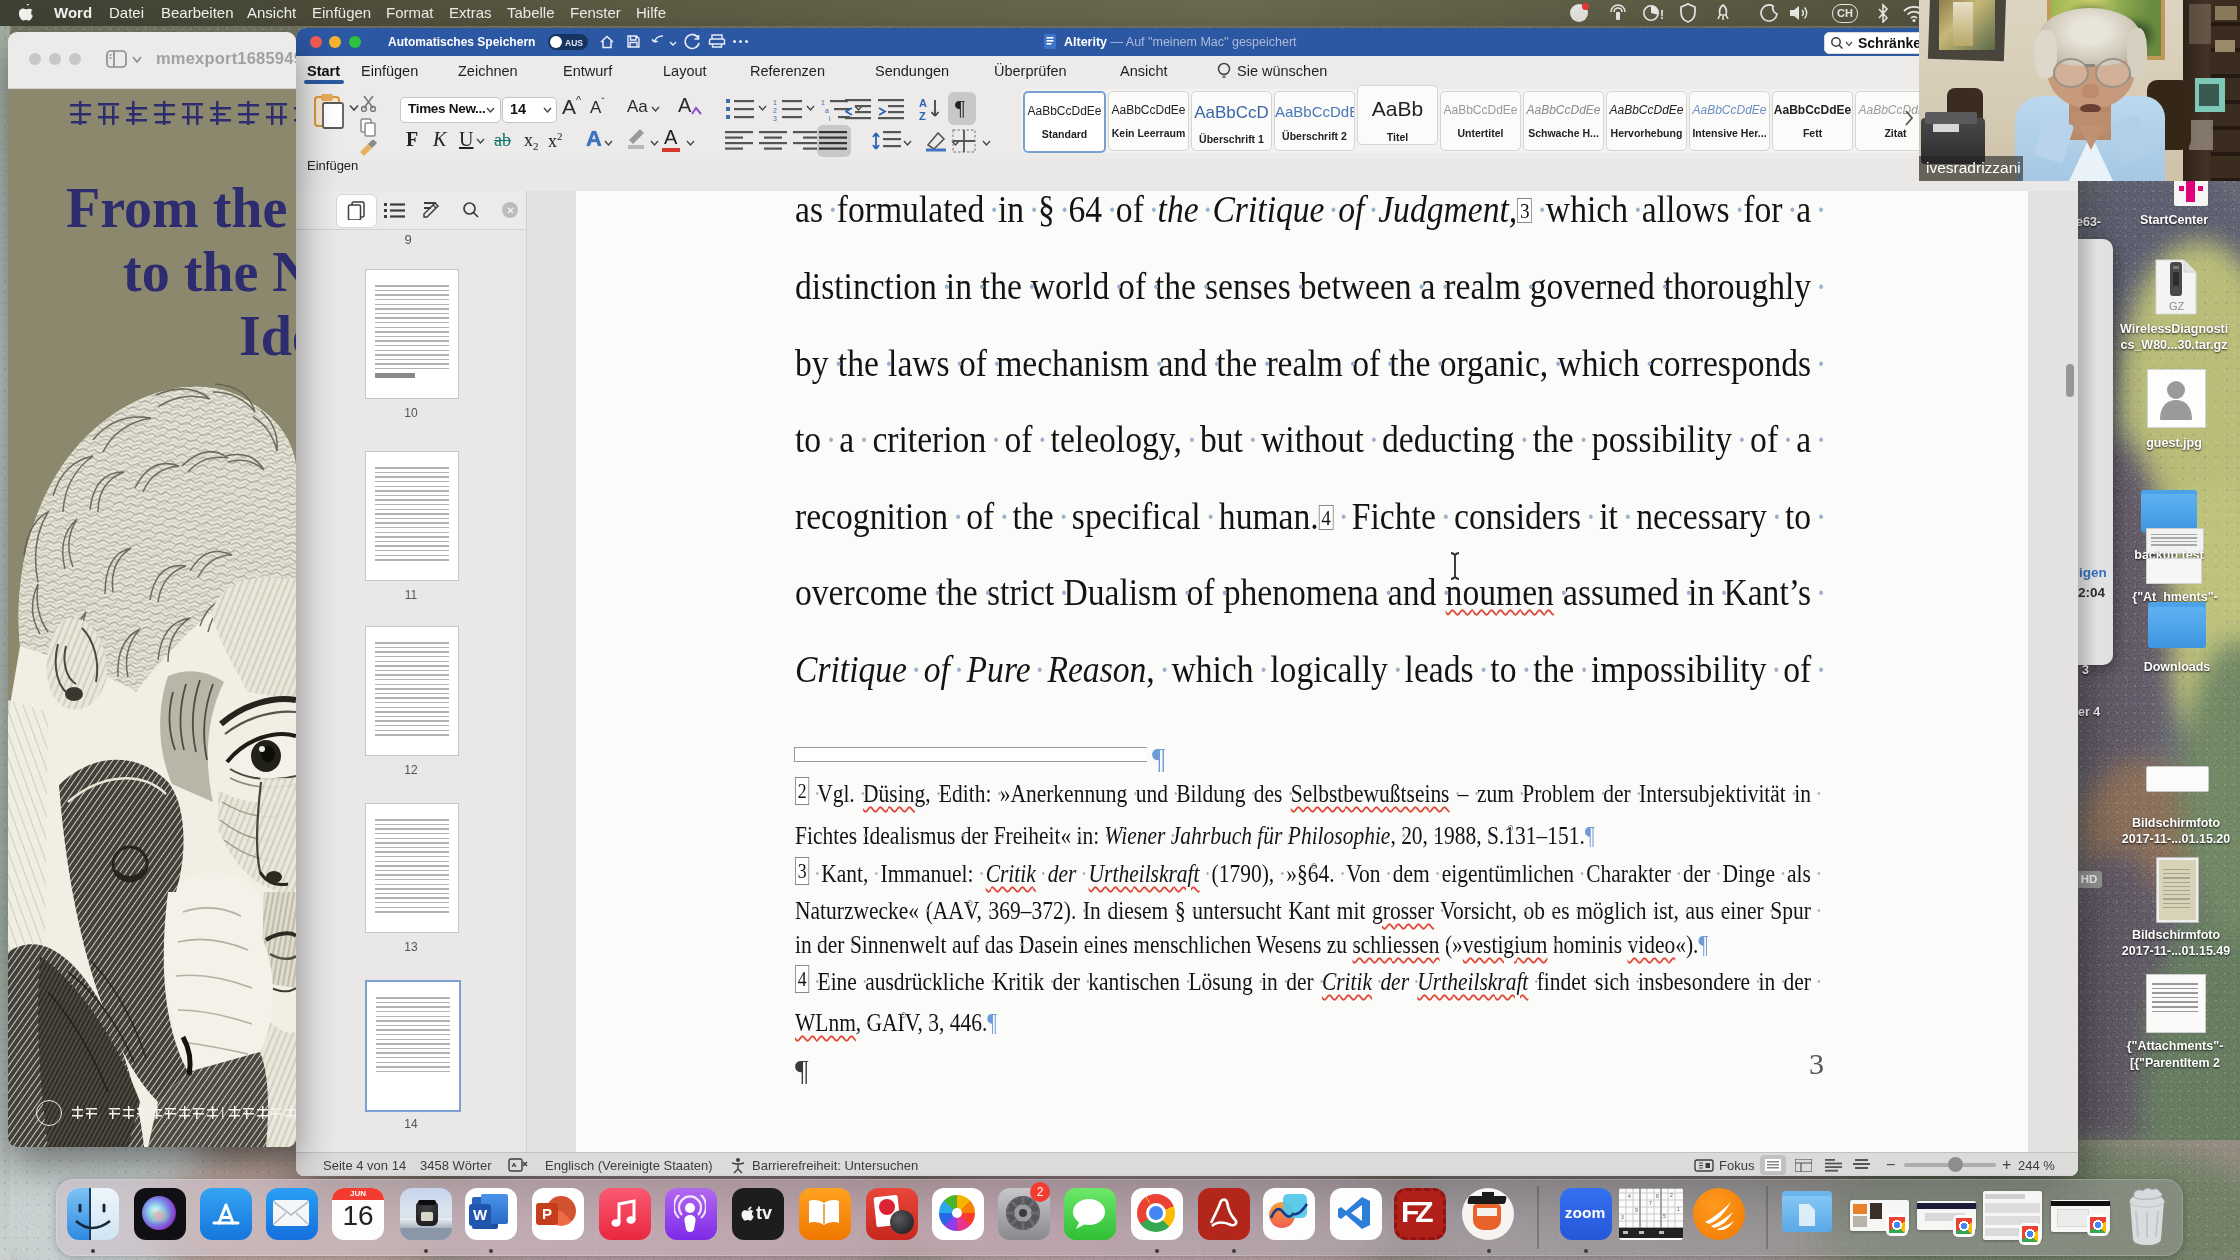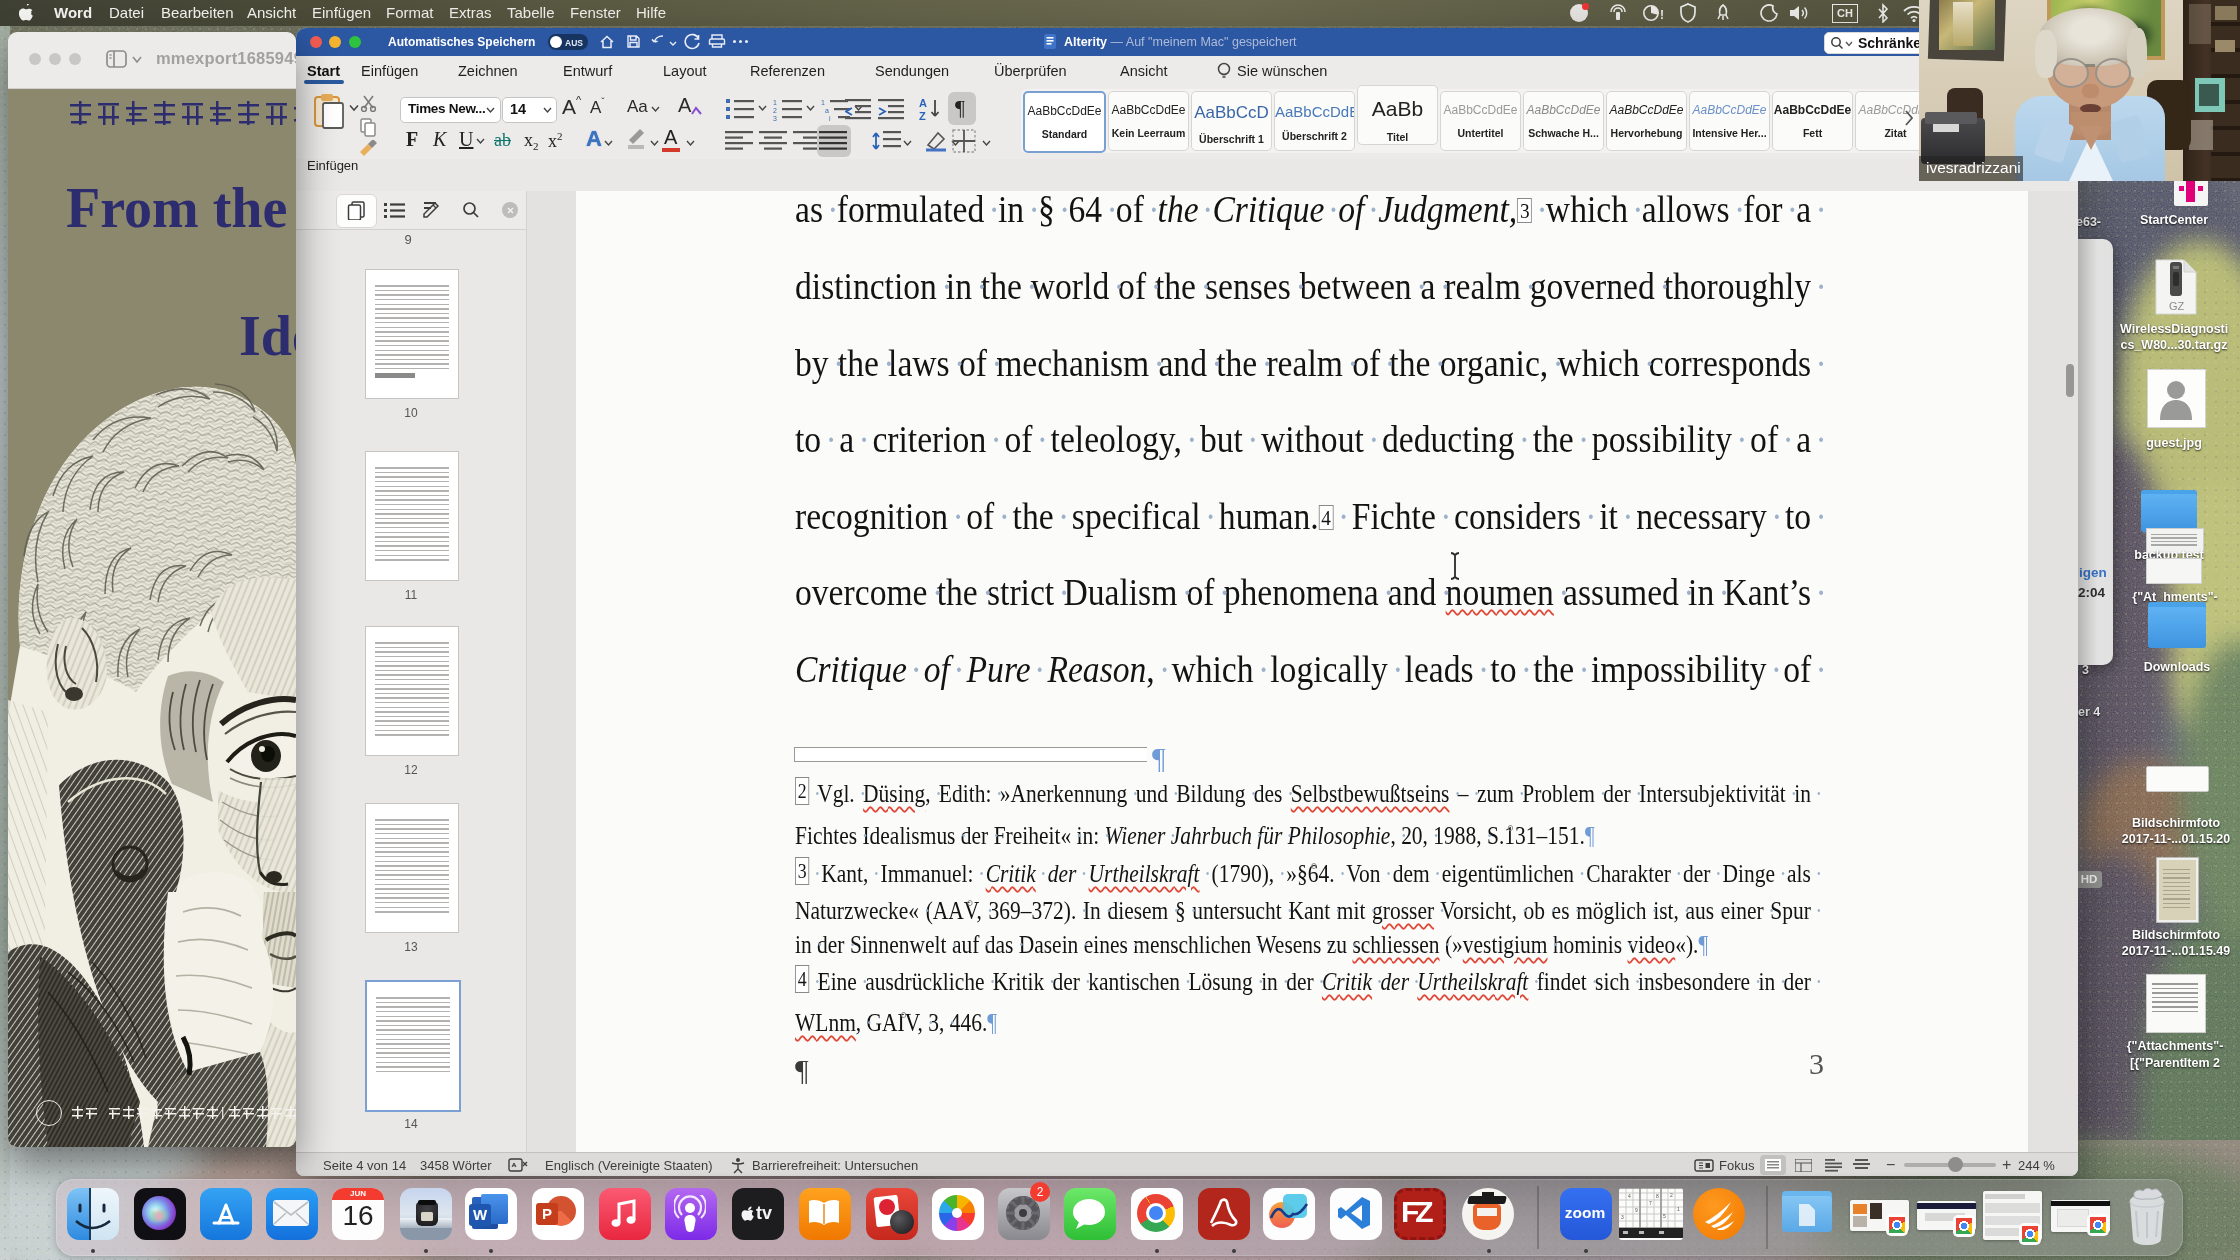--- a/index.html
+++ b/index.html
@@ -164,21 +164,21 @@
       </svg>
     <svg class="abs" style="left:1788px;top:4px;" width="24" height="18">
         <g fill="#ececea">
           <path d="M2 6 H6 L11 2 V16 L6 12 H2 Z"></path>
         </g>
         <g fill="none" stroke="#ececea" stroke-width="1.5">
           <path d="M14 6 a4.5 4.5 0 0 1 0 6"></path>
           <path d="M16.5 3.5 a8 8 0 0 1 0 11"></path>
         </g>
       </svg>
-    <div class="abs" style="left:1832px;top:4px;width:24px;height:17px;border:1.6px solid #ececea;border-radius:0;color:#ececea;font-size:11px;font-weight:bold;text-align:center;line-height:17px;">CH</div>
+    <div class="abs" style="left:1832px;top:4px;width:24px;height:17px;border:1.6px solid #ececea;border-radius:9px;color:#ececea;font-size:11px;font-weight:bold;text-align:center;line-height:17px;">CH</div>
     <svg class="abs" style="left:1876px;top:3px;" width="14" height="20">
         <path d="M3 6 L11 15 L7 19 L7 2 L11 6 L3 15" fill="none" stroke="#ececea" stroke-width="1.6"></path>
       </svg>
     <svg class="abs" style="left:1902px;top:5px;" width="24" height="17">
         <g fill="none" stroke="#ececea" stroke-width="1.8">
           <path d="M2 6 a14 14 0 0 1 20 0"></path>
           <path d="M5.5 9.5 a9 9 0 0 1 13 0"></path>
           <path d="M9 13 a4.5 4.5 0 0 1 6 0"></path>
         </g>
         <circle cx="12" cy="15.5" r="1.6" fill="#ececea"></circle>
@@ -694,21 +694,21 @@
       <span class="abs" style="left:1706px;top:3px;font-size:16px;color:#444;">+</span>
       <span class="abs" style="left:1722px;top:5px;">244 %</span>
     </div>
   </div>
   <div id="poster">
 
     <div class="abs" style="left:0;top:56px;width:288px;height:1059px;background:#8c886e;"></div>
 
     <div class="abs" id="cjkrow" style="left:62px;top:69px;white-space:nowrap;"><span class="zi"></span><span class="zi v2"></span><span class="zi v3"></span><span class="zi"></span><span class="zi v2"></span><span class="zi v3"></span><span class="zi"></span><span class="zi v2"></span><span class="zi v3"></span></div>
 
-    <div class="abs" style="left:58px;top:144px;width:400px;font-family:'Liberation Serif',serif;font-weight:bold;color:#2c2c6e;font-size:56px;line-height:64px;letter-spacing:0px;">From the<br><br><span style="margin-left:173px;">Idea</span></div>
+    <div class="abs" style="left:58px;top:144px;width:400px;font-family:'Liberation Serif',serif;font-weight:bold;color:#2c2c6e;font-size:56px;line-height:64px;letter-spacing:0px;">From the<br><span style="margin-left:57px;">to the N</span><br><span style="margin-left:173px;">Idea</span></div>
 
     <svg class="abs" style="left:0;top:300px;" width="288" height="815" viewBox="0 0 288 815">
       <defs>
         <pattern id="hairp" width="11" height="8" patternUnits="userSpaceOnUse" patternTransform="rotate(8)">
           <rect width="11" height="8" fill="#e8e6d8"></rect>
           <path d="M0 2 Q3 -1 6 2 T11 2" stroke="#98958a" stroke-width="1" fill="none"></path>
           <path d="M0 6 Q3 3.5 6 6 T11 6" stroke="#bcb9ac" stroke-width="0.8" fill="none"></path>
         </pattern>
         <pattern id="hairp2" width="13" height="9" patternUnits="userSpaceOnUse" patternTransform="rotate(-24)">
           <rect width="13" height="9" fill="none"></rect>

